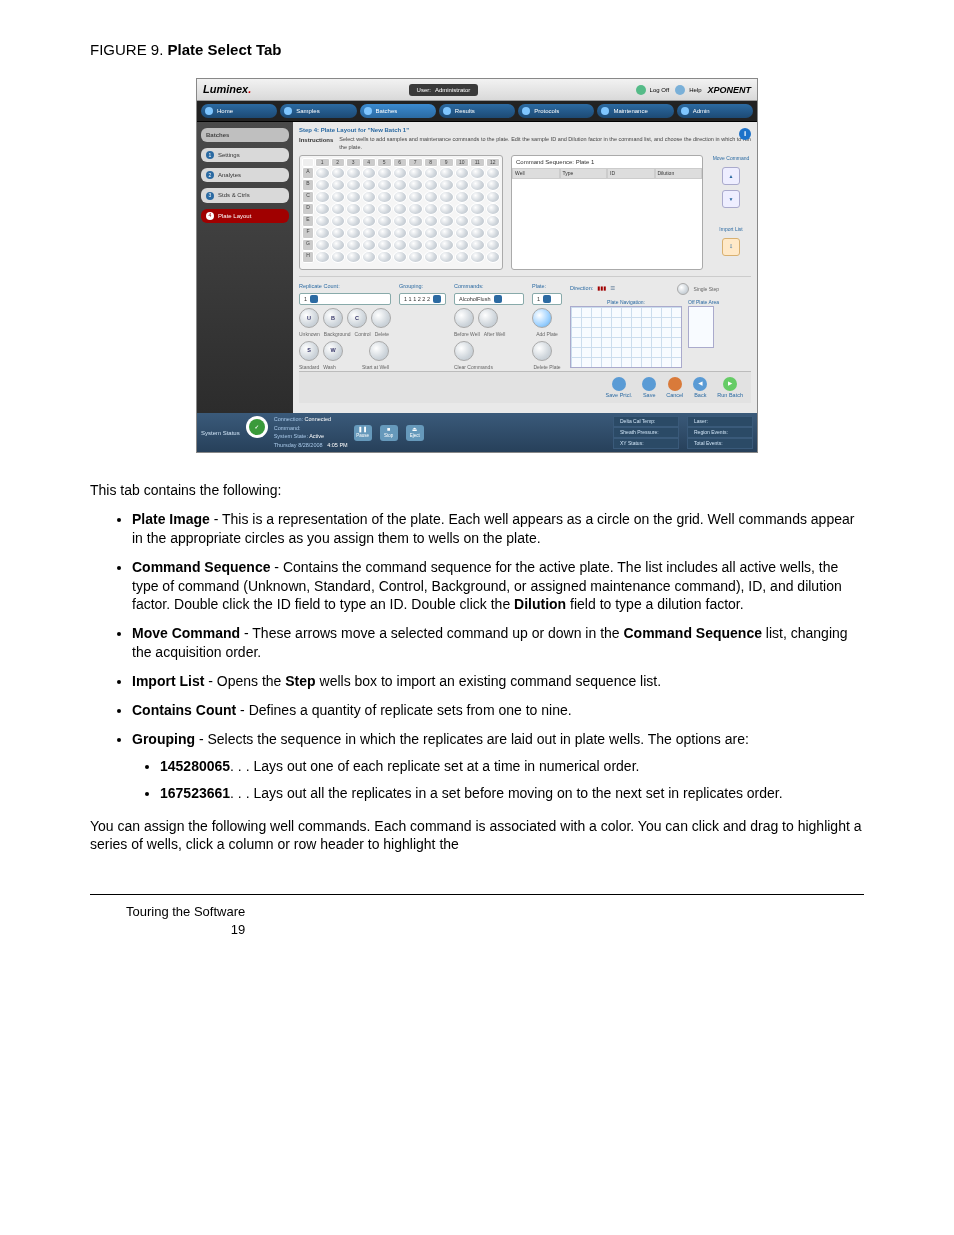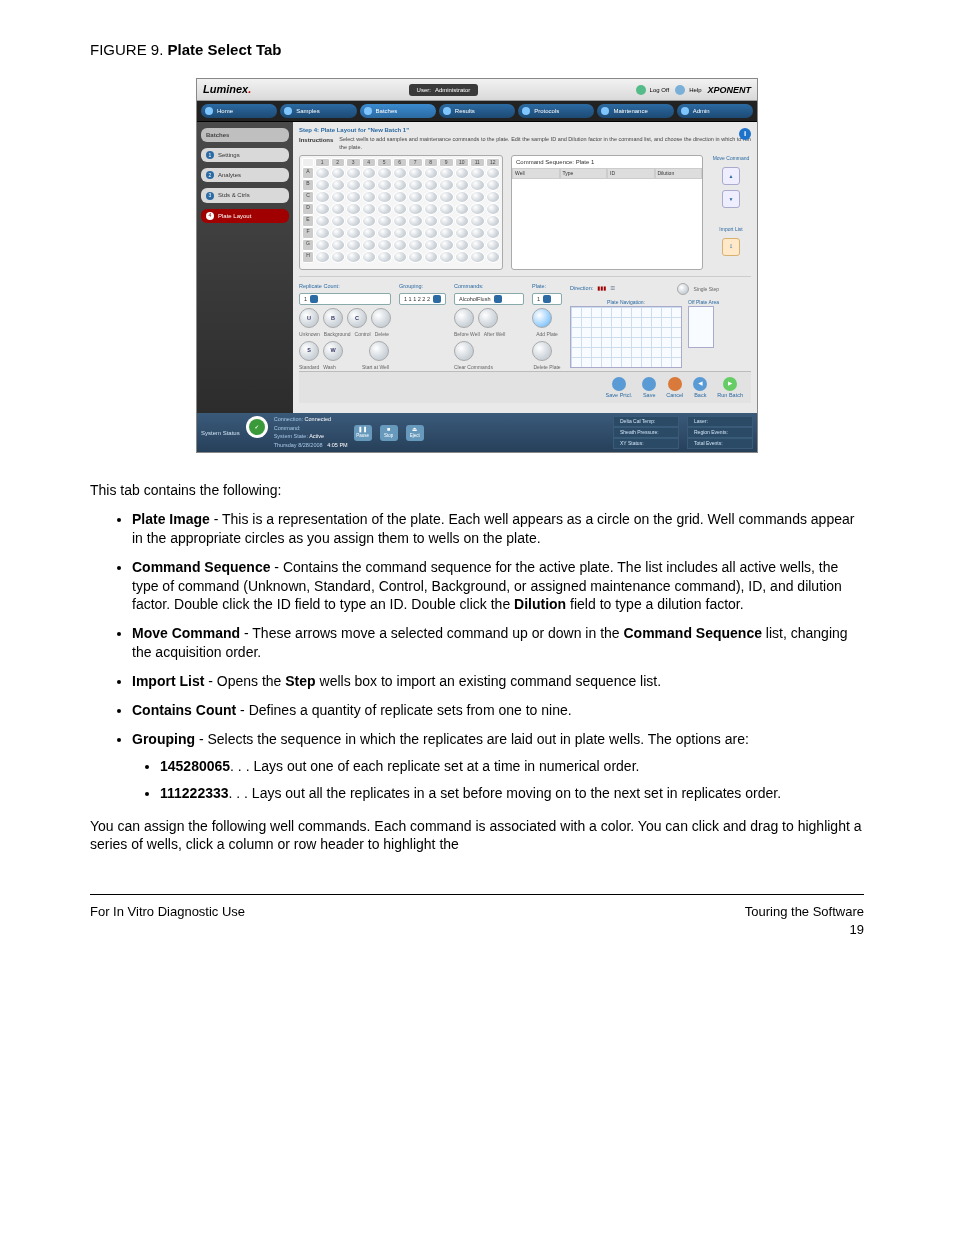--- a/index.html
+++ b/index.html
@@ -611,26 +611,25 @@
   <li>
     <b>Import List</b><span> - Opens the </span><b>Step</b><span> wells box to import an existing command sequence list.</span>
   </li>
   <li>
     <b>Contains Count</b><span> - Defines a quantity of replicate sets from one to nine.</span>
   </li>
   <li>
     <b>Grouping</b><span> - Selects the sequence in which the replicates are laid out in plate wells. The options are:</span>
     <ul class="inner">
       <li><b>145280065</b><span>. . . Lays out one of each replicate set at a time in numerical order.</span></li>
-      <li><b>111222333</b><span>. . . Lays out all the replicates in a set before moving on to the next set in replicates order.</span></li>
+      <li><b>167523661</b><span>. . . Lays out all the replicates in a set before moving on to the next set in replicates order.</span></li>
     </ul>
   </li>
 </ul>
 
 <p style="margin-top:14px;">You can assign the following well commands. Each command is associated with a color. You can click and drag to highlight a series of wells, click a column or row header to highlight the</p>
 
 <div class="foot">
-  <div>For In Vitro Diagnostic Use</div>
   <div class="right">
     <div>Touring the Software</div>
     <div>19</div>
   </div>
 </div>
 
 </body></html>

